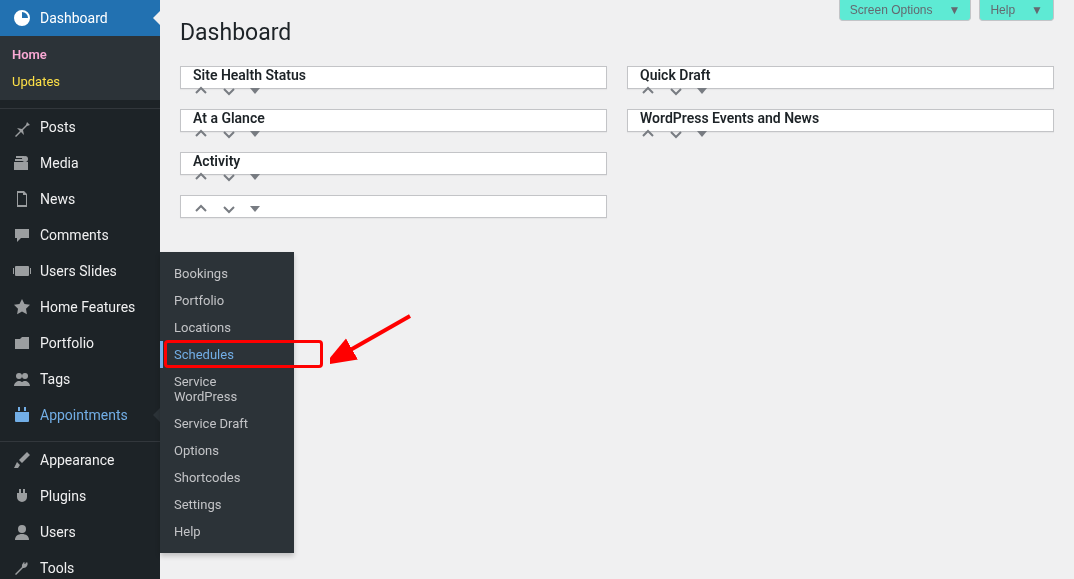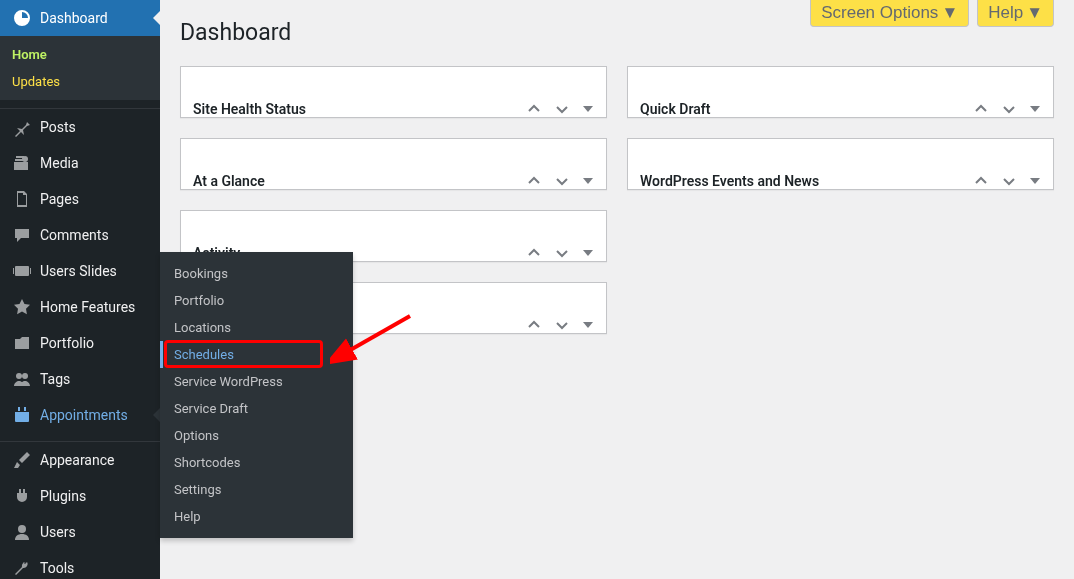--- a/index.html
+++ b/index.html
@@ -74,34 +74,34 @@
       background: #2c3338;
       padding: 5px 0;
     }
     .sidebar-sub-item {
       padding: 6px 12px;
       font-size: 13px;
       color: #fde047;
       cursor: pointer;
     }
     .sidebar-sub-item.sub-active {
-      color: #bef264;
+      color: #f9a8d4;
       font-weight: 600;
     }
     .sidebar-separator {
       height: 5px;
       border-bottom: 1px solid #32373c;
       margin: 4px 0 0 0;
     }
 
     .flyout {
       position: absolute;
       left: 160px;
       top: 252px;
-      width: 193px;
+      width: 134px;
       background: #2c3338;
       padding: 8px 0;
       box-shadow: 0 3px 5px rgba(0,0,0,.2);
       z-index: 50;
     }
     .flyout-item {
       padding: 6px 14px;
       font-size: 13px;
       color: #c3c4c7;
       cursor: pointer;
@@ -137,31 +137,31 @@
       padding: 0 20px 20px 20px;
     }
     .screen-meta {
       position: absolute;
       top: 0;
       right: 20px;
       display: flex;
       gap: 8px;
     }
     .screen-meta button {
-      background: #fde047;
+      background: #5eead4;
       border: 1px solid #c3c4c7;
       border-top: none;
       border-radius: 0 0 4px 4px;
       padding: 3px 10px;
-      font-size: 17px;
+      font-size: 12px;
       color: #646970;
       cursor: pointer;
       display: flex;
       align-items: center;
-      gap: 3px;
+      gap: 16px;
     }
     h1.page-title {
       font-size: 23px;
       font-weight: 400;
       color: #1d2327;
       padding: 9px 0 4px 0;
       margin-top: 10px;
     }
     .postbox-grid {
       display: grid;
@@ -170,24 +170,25 @@
       margin-top: 16px;
     }
     .postbox-col { display: flex; flex-direction: column; gap: 20px; }
     .postbox {
       background: #fff;
       border: 1px solid #c3c4c7;
       box-shadow: 0 1px 1px rgba(0,0,0,.04);
     }
     .postbox-header {
       display: flex;
-      align-items: flex-end;
+      align-items: flex-start;
       justify-content: space-between;
       padding: 0 12px;
-      height: 50px;
+      height: 21px;
+      flex-direction: column;
     }
     .postbox-header h2 {
       font-size: 14px;
       font-weight: 600;
       color: #1d2327;
     }
     .postbox-controls {
       display: flex;
       align-items: center;
       gap: 12px;
@@ -237,21 +238,21 @@
         </svg>
     </span>
     <span>Media</span>
   </div>
   <div class="sidebar-item">
     <span class="icon">
       <svg width="20" height="20" viewBox="0 0 20 20" fill="currentColor">
           <path d="M5 2h7l3 3v13H5zM6 4v12h8V6h-3V4z"></path>
         </svg>
     </span>
-    <span>Pages</span>
+    <span>News</span>
   </div>
   <div class="sidebar-item">
     <span class="icon">
       <svg width="20" height="20" viewBox="0 0 20 20" fill="currentColor">
           <path d="M3 4h14v9H9l-4 4v-4H3z"></path>
         </svg>
     </span>
     <span>Comments</span>
   </div>
   <div class="sidebar-item">

